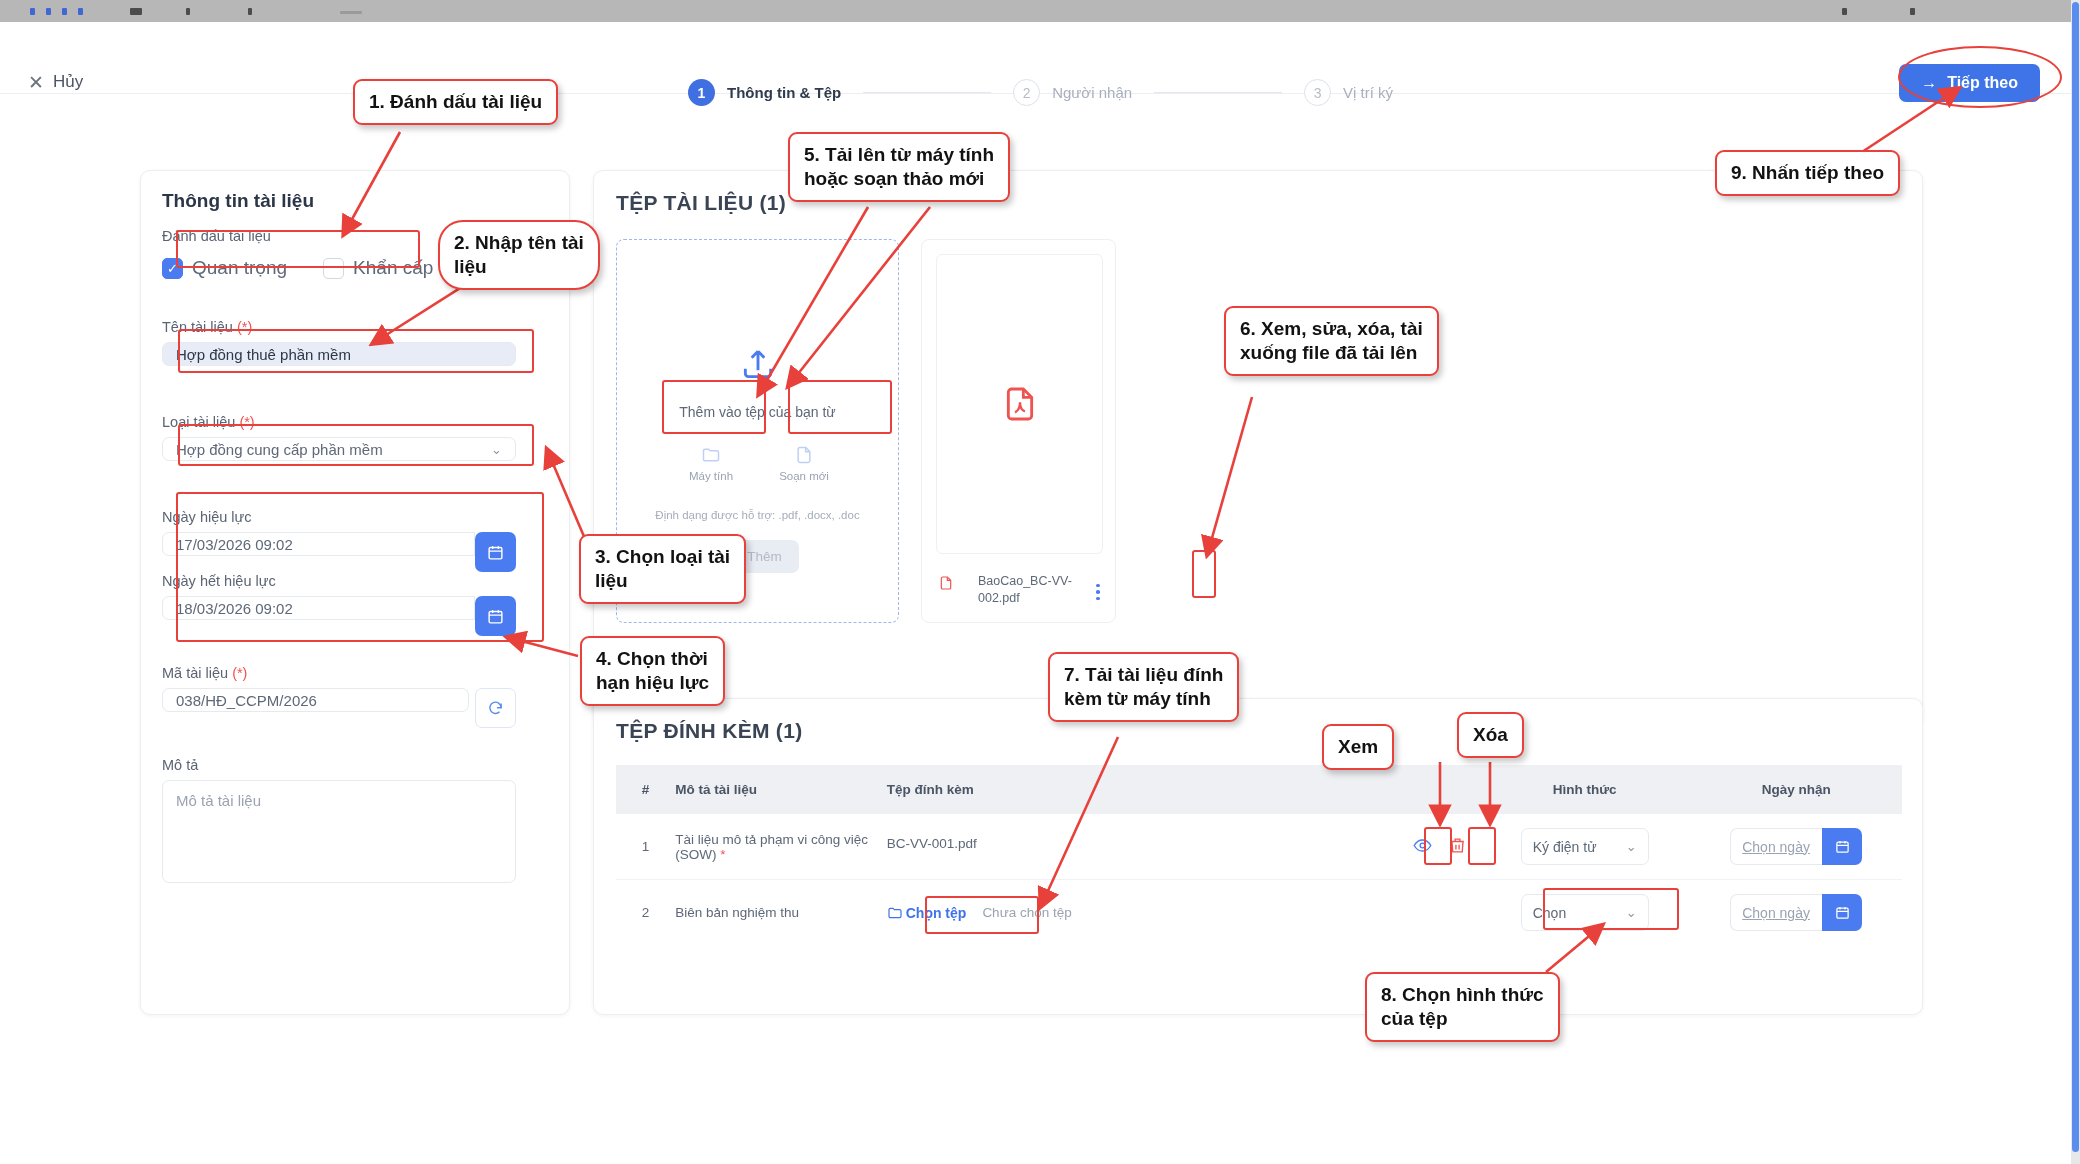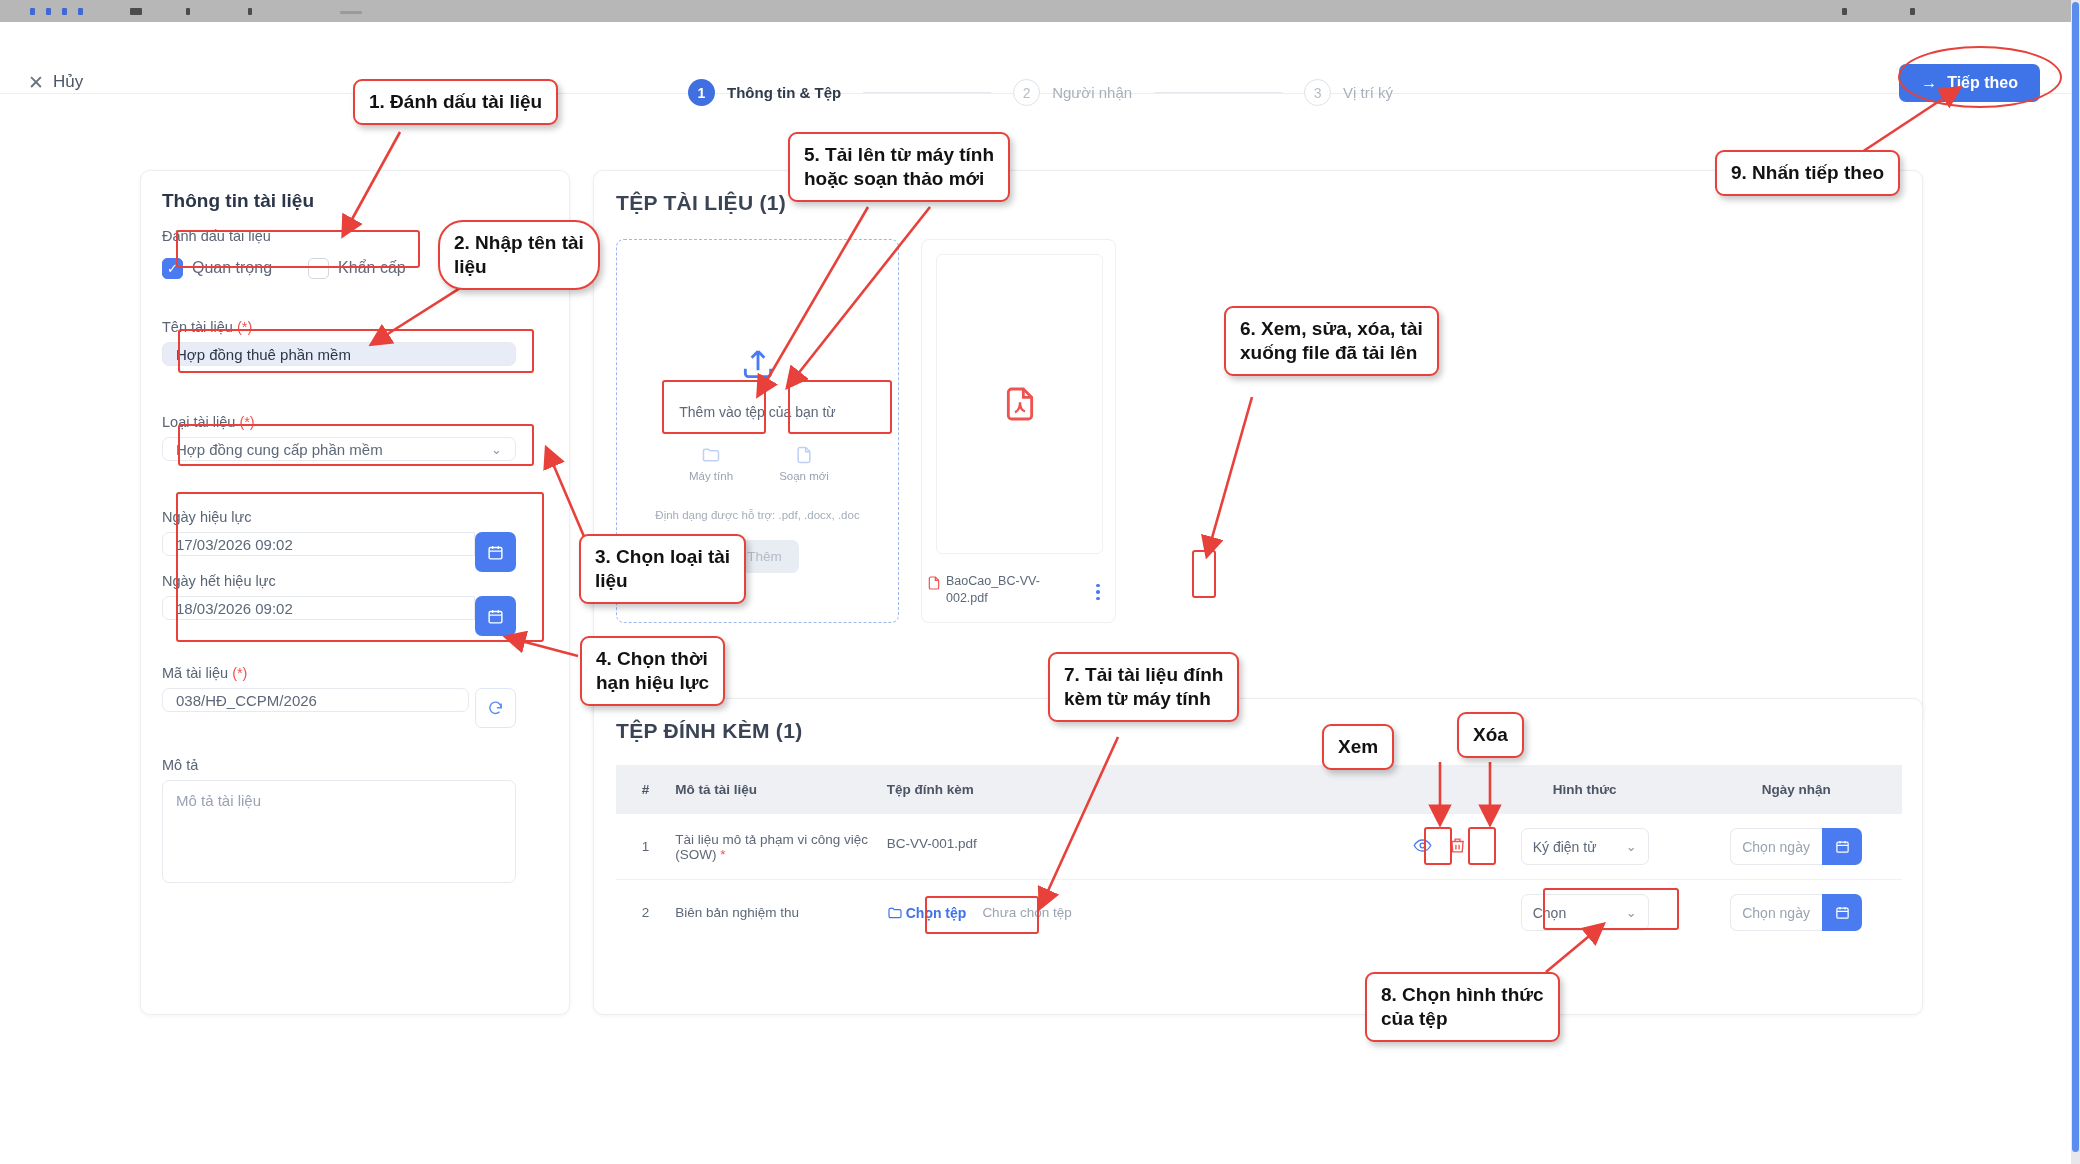--- a/index.html
+++ b/index.html
@@ -115,21 +115,21 @@
   .cbitem { display: flex; align-items: center; gap: 9px; cursor: pointer; }
   .cbox {
     width: 21px; height: 21px; border-radius: 5px;
     border: 1.5px solid #d2d7e0; background: #fff;
   }
   .cbox.on {
     background: #4a7bf0; border-color: #4a7bf0;
     display: flex; align-items: center; justify-content: center;
     color: #fff; font-size: 13px;
   }
-  .cbtext { font-size: 16px; color: #5d6878; }
+  .cbtext { font-size: 19px; color: #5d6878; }
 
   
   .date-row { display: flex; align-items: stretch; }
   .date-row .input-box { border-top-right-radius: 0; border-bottom-right-radius: 0; }
   .date-btn {
     width: 41px; height: 40px; background: #4a7bf0; border-radius: 7px;
     display: flex; align-items: center; justify-content: center;
     color: #fff; cursor: pointer; flex: 0 0 41px;
   }
   .code-btn {
@@ -179,22 +179,22 @@
   #file-card {
     position: absolute; left: 327px; top: 68px; width: 195px; height: 384px;
     border: 1px solid #edeff2; border-radius: 8px; background: #fff;
   }
   #file-thumb {
     position: absolute; left: 14px; top: 14px; width: 167px; height: 300px;
     border: 1px solid #eef0f3; border-radius: 6px;
     display: flex; align-items: center; justify-content: center;
   }
   #file-meta {
-    position: absolute; left: 4px; bottom: 15px; right: 10px;
-    display: flex; align-items: flex-start; gap: 4px;
+    position: absolute; left: 16px; bottom: 15px; right: 10px;
+    display: flex; align-items: flex-start; gap: 24px;
   }
   #file-name { font-size: 12.5px; color: #5d6878; line-height: 1.35; width: 105px; }
   #file-kebab {
     position: absolute; right: 10px; bottom: 22px;
     width: 14px; display: flex; flex-direction: column; align-items: center; gap: 3px;
     cursor: pointer;
   }
   #file-kebab i { width: 3.5px; height: 3.5px; border-radius: 50%; background: #4a7bf0; display: block; }
 
   
@@ -229,21 +229,21 @@
     display: flex; align-items: center; justify-content: space-between;
     padding: 0 11px; font-size: 14px; color: #5d6878; cursor: pointer;
     margin: 0 auto;
   }
   .mini-date {
     width: 132px; height: 37px; display: flex; margin: 0 auto;
   }
   .mini-date .box {
     flex: 1; border: 1px solid #e6e9ee; border-right: none;
     border-radius: 7px 0 0 7px; display: flex; align-items: center;
-    padding: 0 11px; font-size: 14px; color: #9aa3b1;
+    padding: 0 11px; font-size: 14px; color: #9aa3b1; text-decoration: underline;
   }
   .mini-date .btn {
     width: 40px; background: #4a7bf0; border-radius: 0 7px 7px 0;
     display: flex; align-items: center; justify-content: center; color: #fff; cursor: pointer;
   }
   .row-acts { display: flex; align-items: center; justify-content: flex-end; gap: 16px; padding-right: 12px; }
   .act-ic { cursor: pointer; }
   .choose-file { display: flex; align-items: center; gap: 16px; }
   .choose-btn {
     display: flex; align-items: center; gap: 3px;

